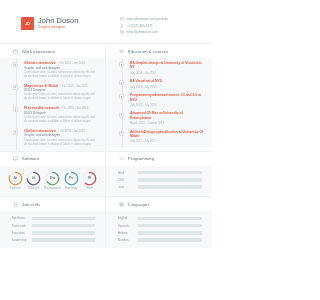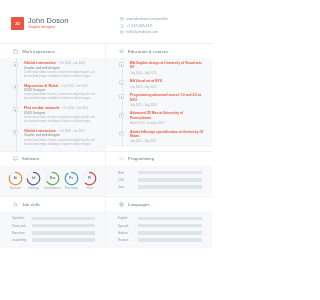--- a/index.html
+++ b/index.html
@@ -8,21 +8,21 @@
     font-family: "Liberation Sans", sans-serif;
     background:#ffffff;
     color:#5b6a72;
     font-size:3px;
     -webkit-font-smoothing:antialiased;
   }
   .page { width:212px; height:300px; position:relative; background:#fff; overflow:hidden; }
 
   
   .header { height:44px; background:#ffffff; position:relative; }
-  .hdr-left { position:absolute; left:11px; top:17px; display:flex; align-items:flex-end; gap:4px; }
+  .hdr-left { position:absolute; left:21px; top:17px; display:flex; align-items:flex-end; gap:4px; }
   .logo {
     width:13px; height:13px; background:#e8563f; border-radius:1px;
     display:flex; align-items:center; justify-content:center;
     color:#fff; font-size:3.6px; font-weight:bold; letter-spacing:.2px;
   }
   .name-block { line-height:1.15; }
   .name { font-size:7.4px; color:#4a5a64; font-weight:400; letter-spacing:.1px; }
   .role { font-size:3.4px; color:#e8563f; margin-top:.8px; letter-spacing:.1px; }
 
   .hdr-right { position:absolute; left:120px; top:17px; }

